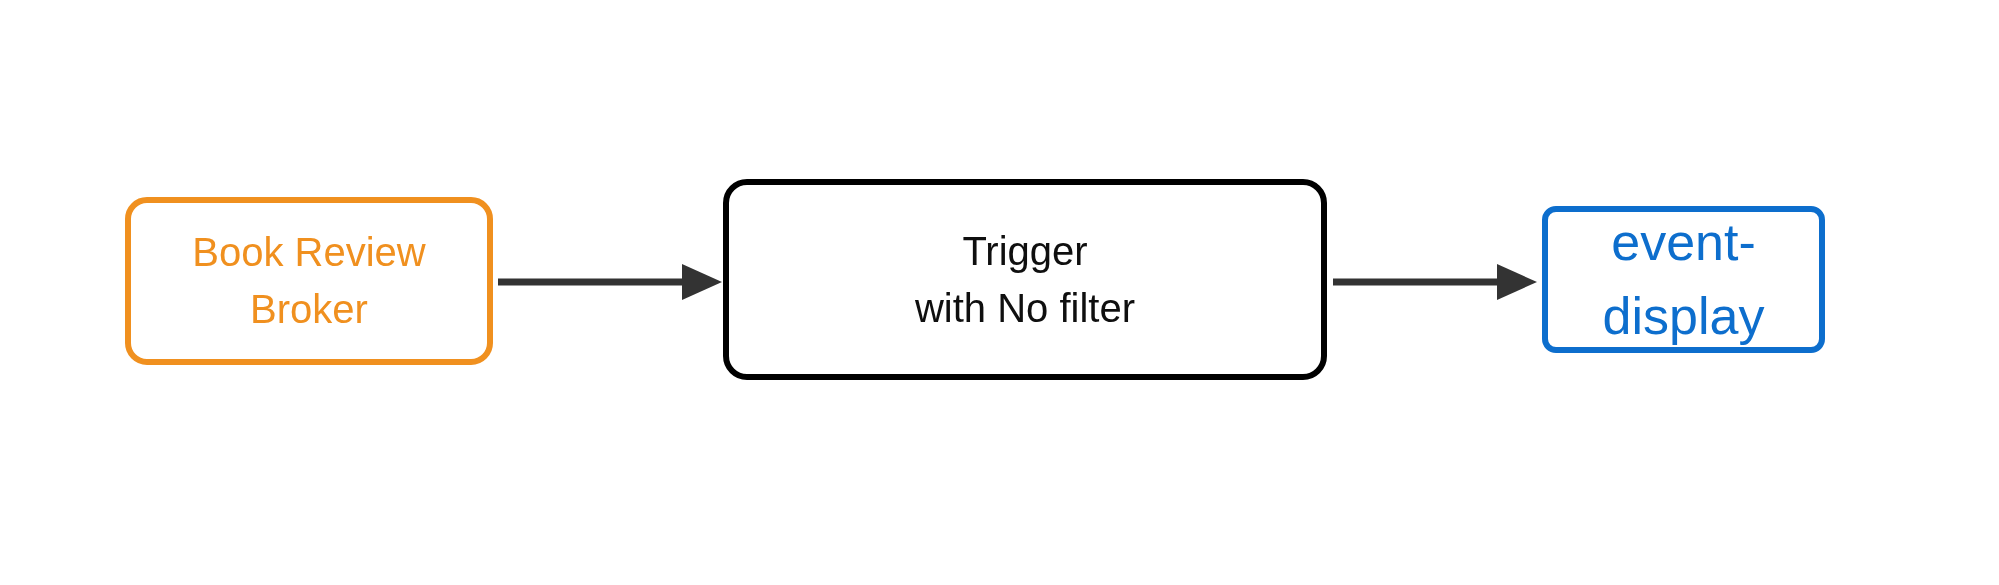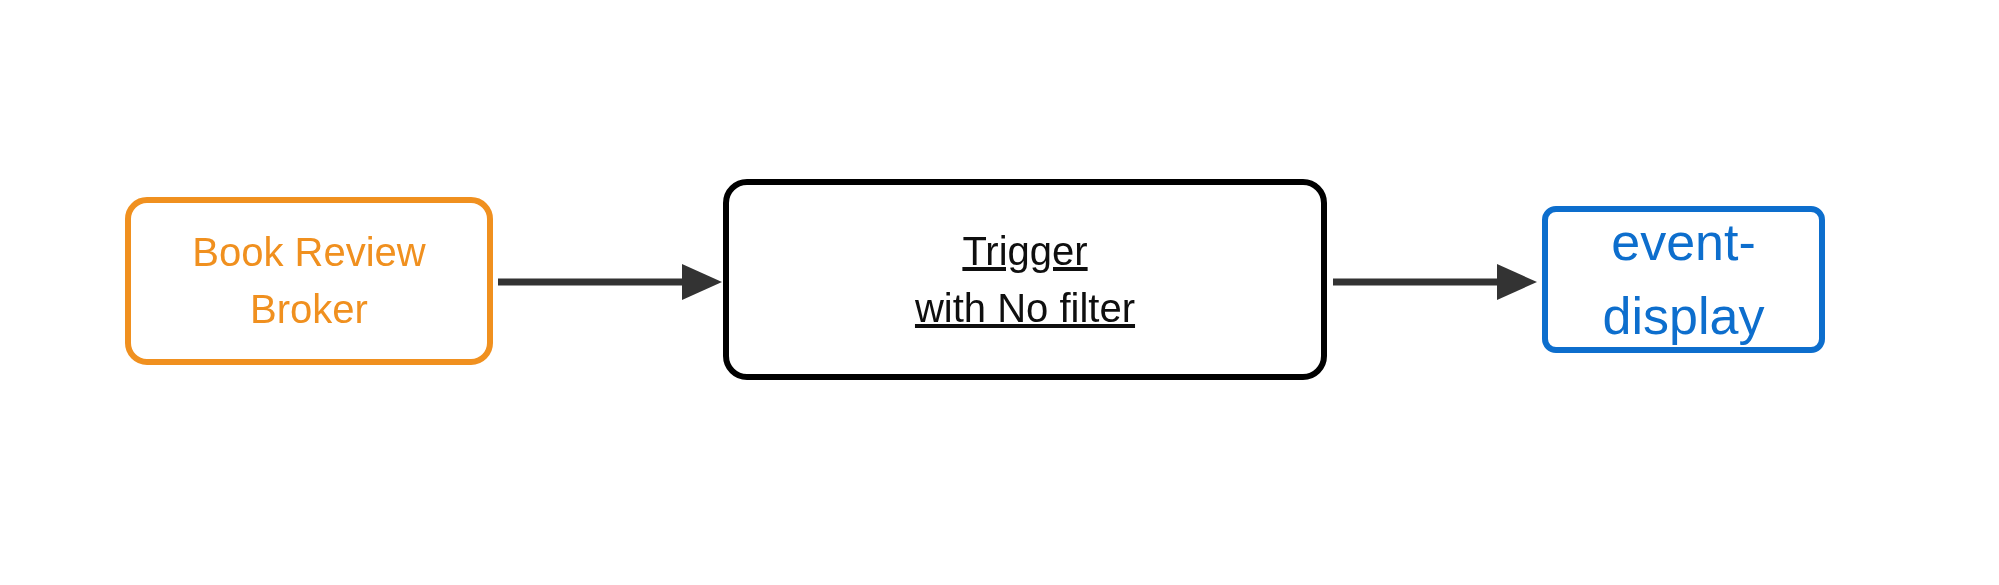--- a/index.html
+++ b/index.html
@@ -43,21 +43,20 @@
   
   #node-trigger {
     left: 723px;
     top: 179px;
     width: 604px;
     height: 201px;
     border: 6px solid #000000;
     border-radius: 24px;
     color: #0f0f0f;
     font-size: 40px;
-    text-decoration: underline;
   }
   
   #node-sink {
     left: 1542px;
     top: 206px;
     width: 283px;
     height: 147px;
     border: 6px solid #0d6ecd;
     border-radius: 14px;
     color: #0d6ecd;

